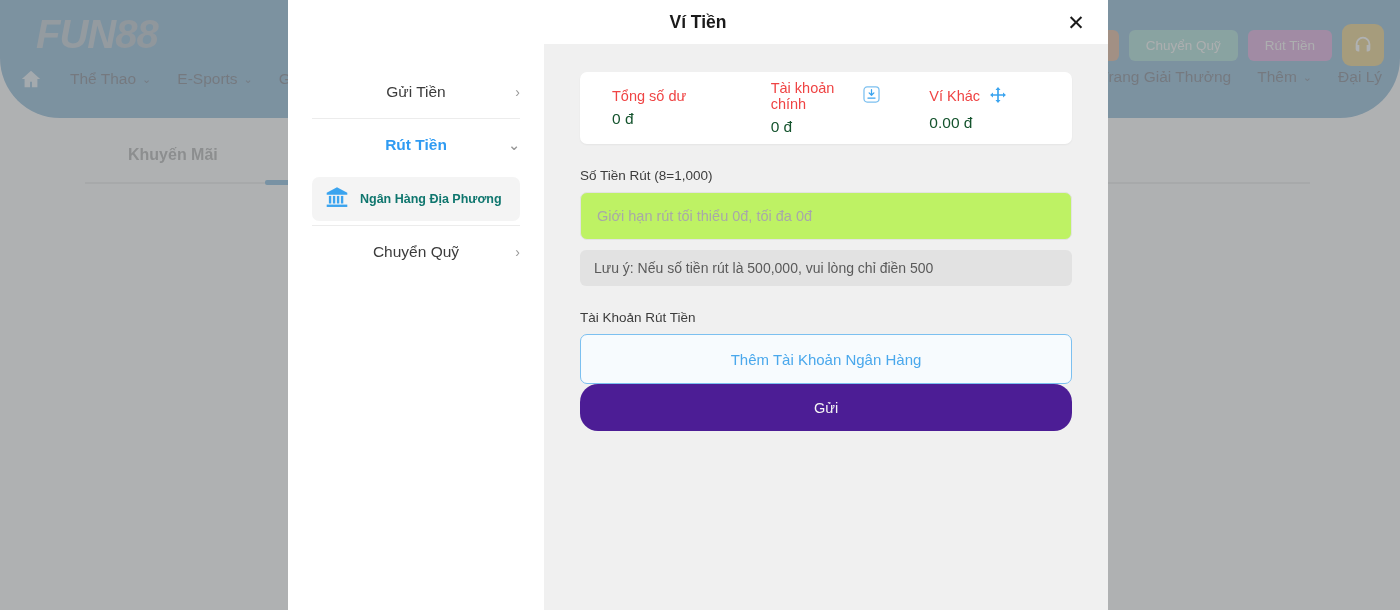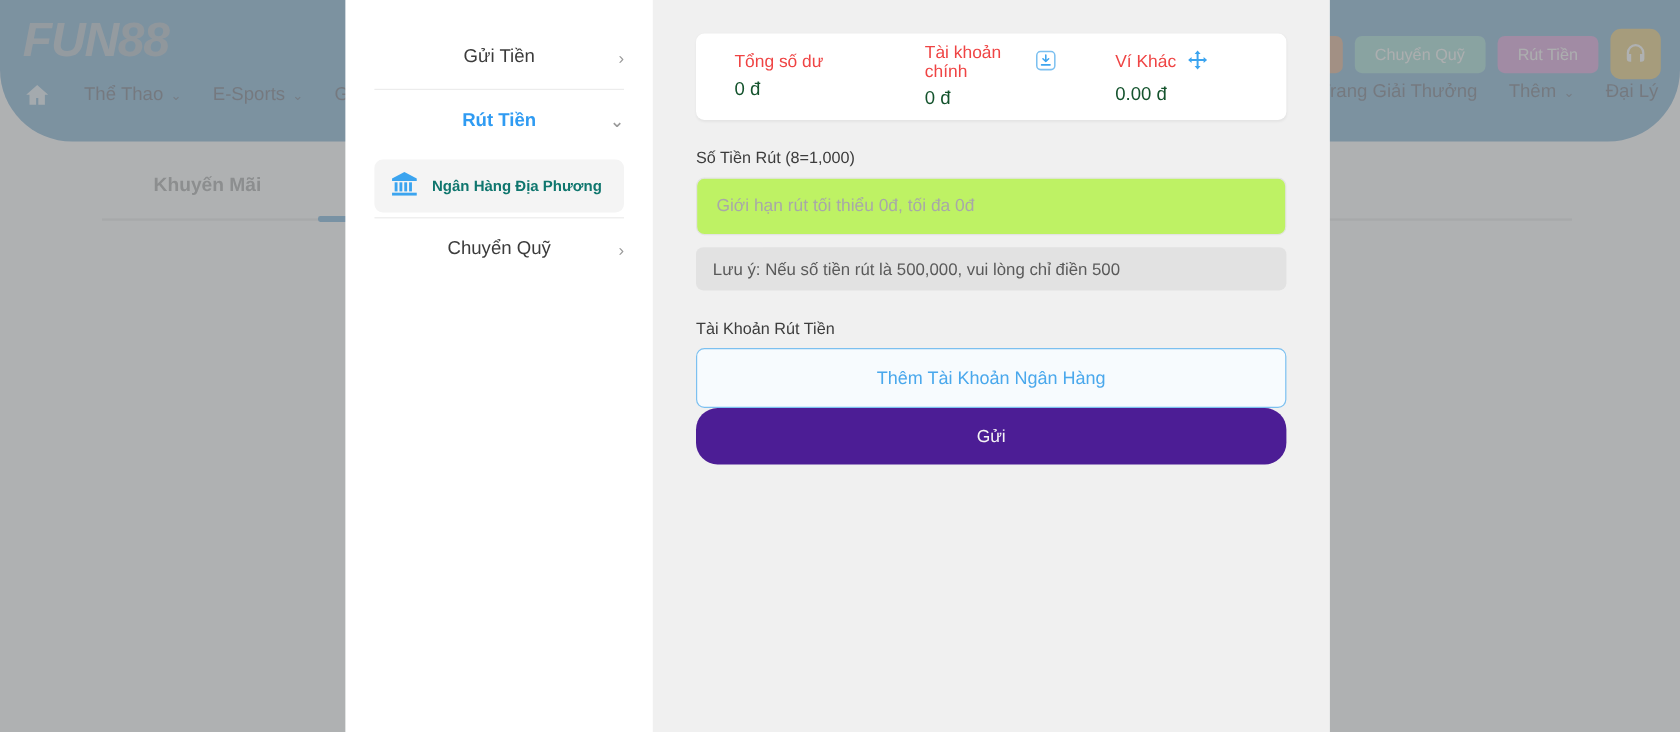--- a/index.html
+++ b/index.html
@@ -15,21 +15,21 @@
     position: absolute; inset: 0;
     background: #ffffff;
   }
   .site-header {
     position: absolute; top: 0; left: 0; width: 1400px; height: 118px;
     background: #2b7cb5;
     border-bottom-left-radius: 60px;
     border-bottom-right-radius: 60px;
   }
   .logo {
-    position: absolute; left: 19px; top: 12px;
+    position: absolute; left: 36px; top: 12px;
     font-size: 40px; font-weight: bold; font-style: italic;
     letter-spacing: -1px; color: #8fa3b2;
   }
   .logo .num { color: #7d93a5; }
   .nav-left {
     position: absolute; left: 18px; top: 68px;
     display: flex; align-items: center; gap: 26px;
   }
   .nav-item {
     color: #0f172a; font-size: 15.5px;
@@ -224,20 +224,24 @@
   </div>
 
   <div class="subnav-title">Khuyến Mãi</div>
   <div class="subnav-rule"></div>
   <div class="subnav-active"></div>
 </div>
 
 <div class="overlay"></div>
 
 <div class="modal">
+  <div class="modal-head">
+    <div class="modal-title">Ví Tiền</div>
+    <button class="close-btn">✕</button>
+  </div>
 
   <div class="modal-body">
 
     <div class="side">
       <div class="side-group">
         <div class="side-row">
           <span>Gửi Tiền</span>
           <span class="chev">›</span>
         </div>
       </div>

